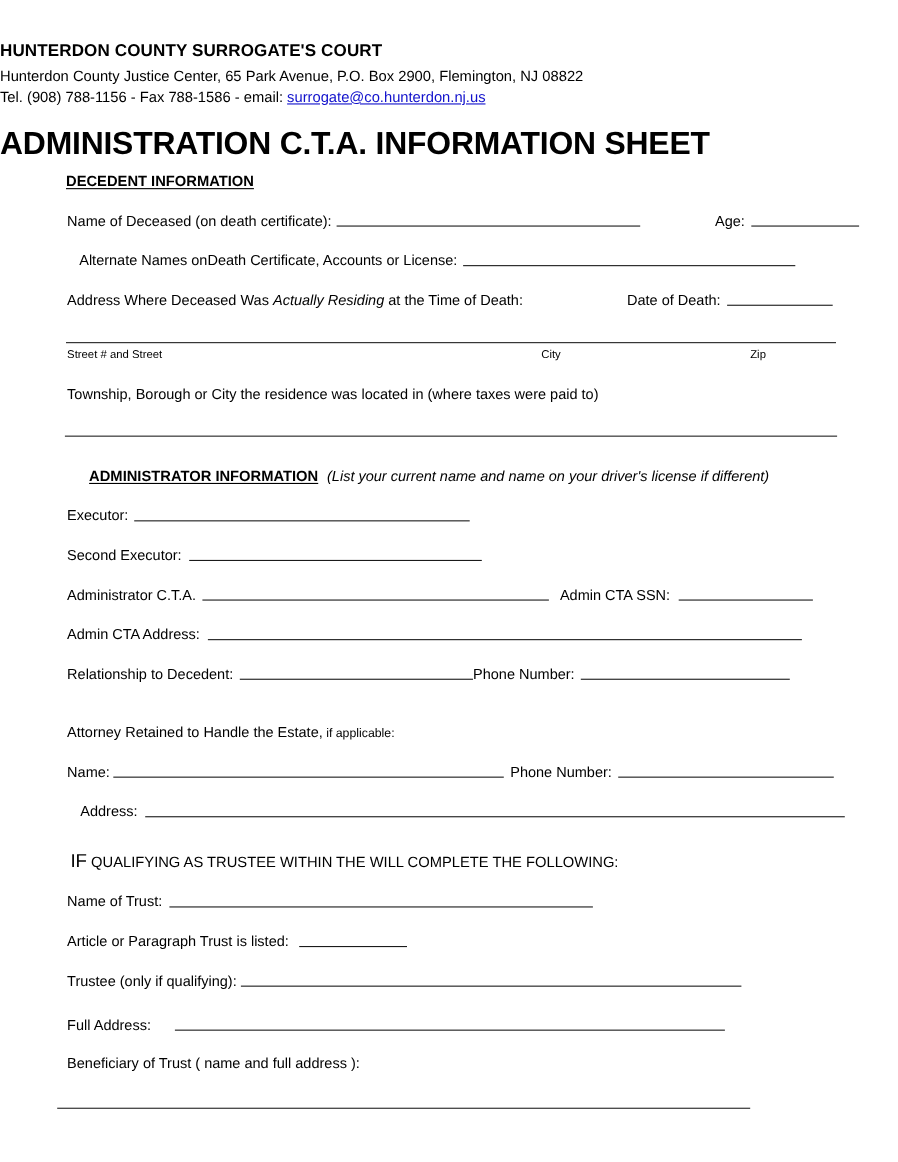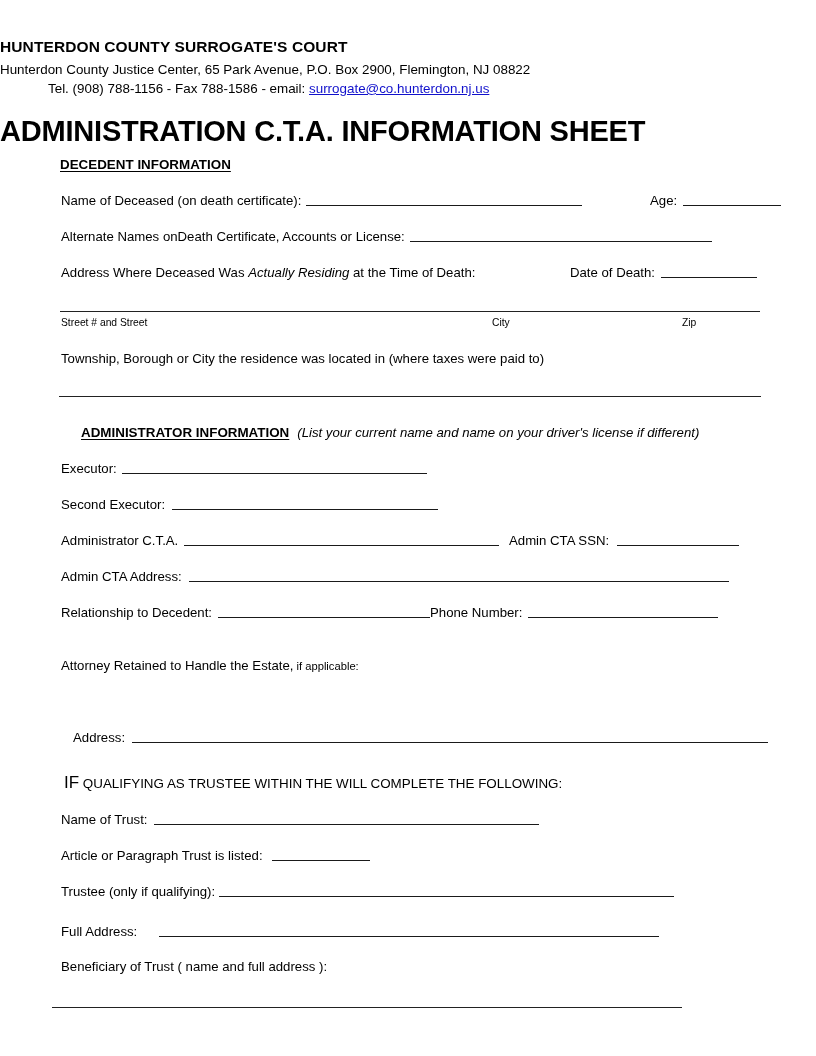--- a/index.html
+++ b/index.html
@@ -33,21 +33,20 @@
     position: absolute;
     left: 0; right: 0;
     top: 62px;
     font-size: 13.4px;
   }
   .hdr-tel {
     position: absolute;
     left: 0; right: 0;
     top: 81px;
     font-size: 13.4px;
-    padding-left: 48px;
   }
   .email-link {
     color: #1111cc;
     text-decoration: underline;
   }
   .appt {
     position: absolute;
     left: 0; right: 0;
     top: 101px;
     font-family: "Liberation Serif", serif;
@@ -136,21 +135,21 @@
 
   <div class="row sect-head" style="left:60px; top:157px;">DECEDENT INFORMATION</div>
 
   <div class="row" style="left:61px; top:193px;">
     <span>Name of Deceased (on death certificate):</span><span class="blank" style="width:276px; margin-left:5px;"></span>
   </div>
   <div class="row" style="left:650px; top:193px;">
     <span>Age:</span><span class="blank" style="width:98px; margin-left:6px;"></span>
   </div>
 
-  <div class="row" style="left:61px; top:229px;">
+  <div class="row" style="left:72px; top:229px;">
     <span>Alternate Names onDeath Certificate,  Accounts or License:</span><span class="blank" style="width:302px; margin-left:5px;"></span>
   </div>
 
   <div class="row" style="left:61px; top:265px;">
     <span>Address Where Deceased Was </span><span class="ital">Actually Residing</span><span> at the Time of Death:</span>
   </div>
   <div class="row" style="left:570px; top:265px;">
     <span>Date of Death:</span><span class="blank" style="width:96px; margin-left:6px;"></span>
   </div>
 
@@ -187,20 +186,23 @@
   </div>
 
   <div class="row" style="left:61px; top:605px;">
     <span>Relationship to Decedent:</span><span class="blank" style="width:212px; margin-left:6px;"></span><span>Phone Number:</span><span class="blank" style="width:190px; margin-left:6px;"></span>
   </div>
 
   <div class="row" style="left:61px; top:658px;">
     <span>Attorney Retained to Handle the Estate,</span><span class="small"> if applicable:</span>
   </div>
 
+  <div class="row" style="left:61px; top:694px;">
+    <span>Name:</span><span class="blank" style="width:355px; margin-left:3px;"></span><span style="margin-left:6px;">Phone Number:</span><span class="blank" style="width:196px; margin-left:6px;"></span>
+  </div>
 
   <div class="row" style="left:61px; top:730px;margin-left:12px;">
     <span>Address:</span><span class="blank" style="width:636px; margin-left:7px;"></span>
   </div>
 
   <div class="row" style="left:64px; top:773px;">
     <span class="big-if">IF</span><span class="caps"> QUALIFYING AS TRUSTEE WITHIN THE WILL COMPLETE THE FOLLOWING:</span>
   </div>
 
   <div class="row" style="left:61px; top:812px;">

